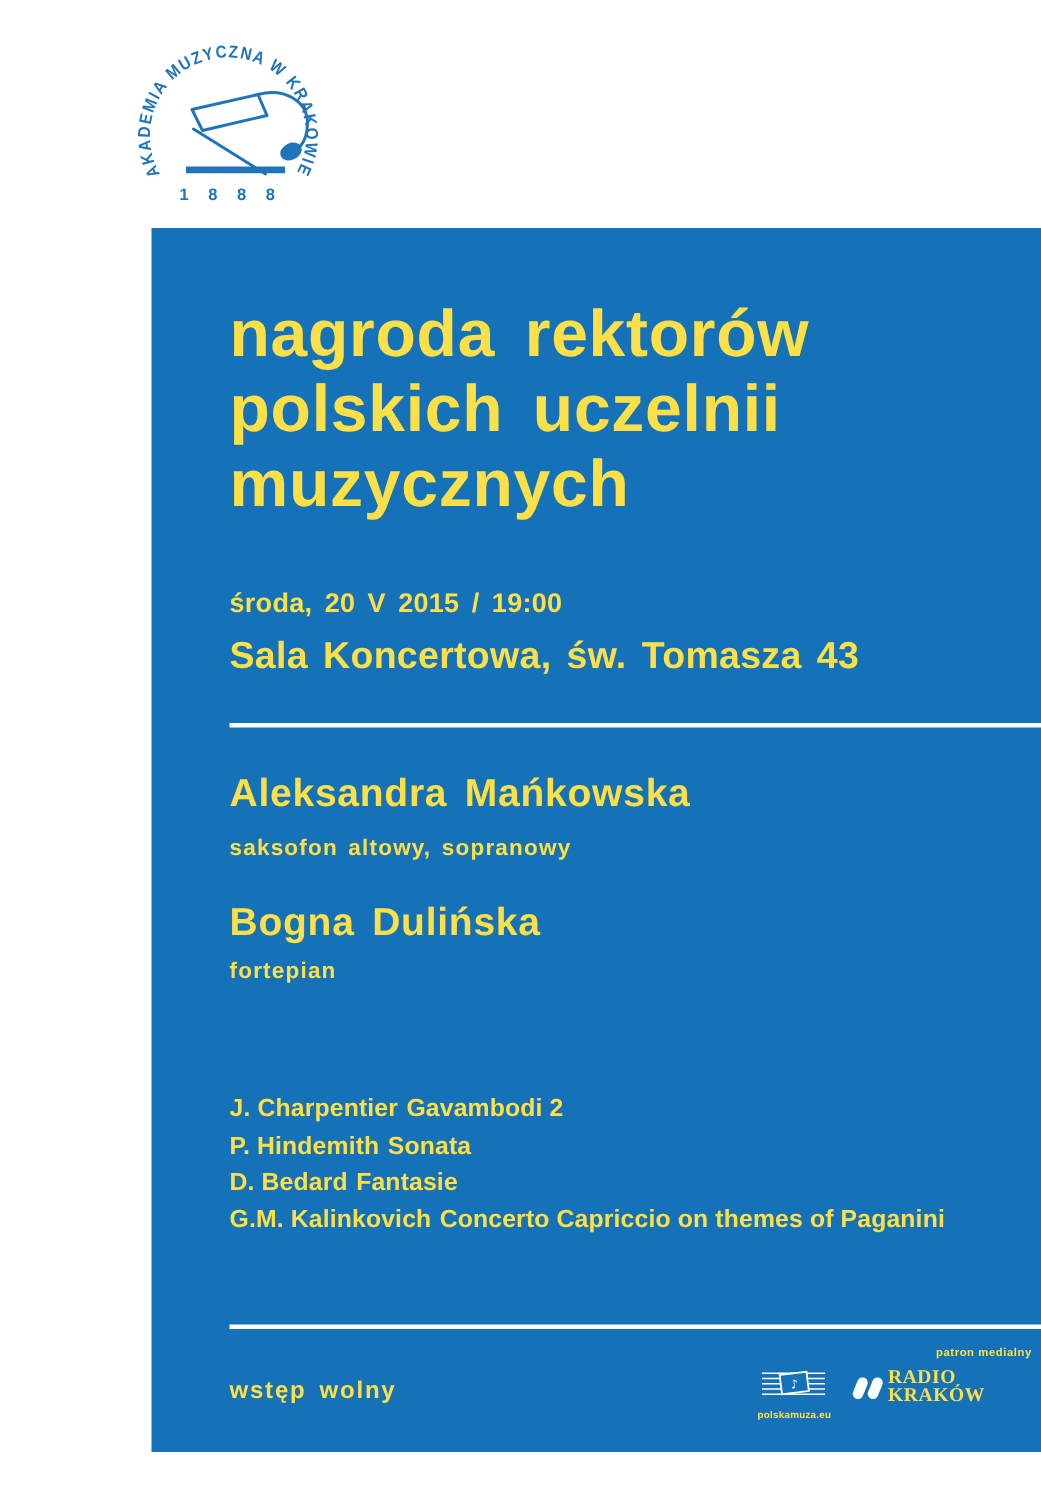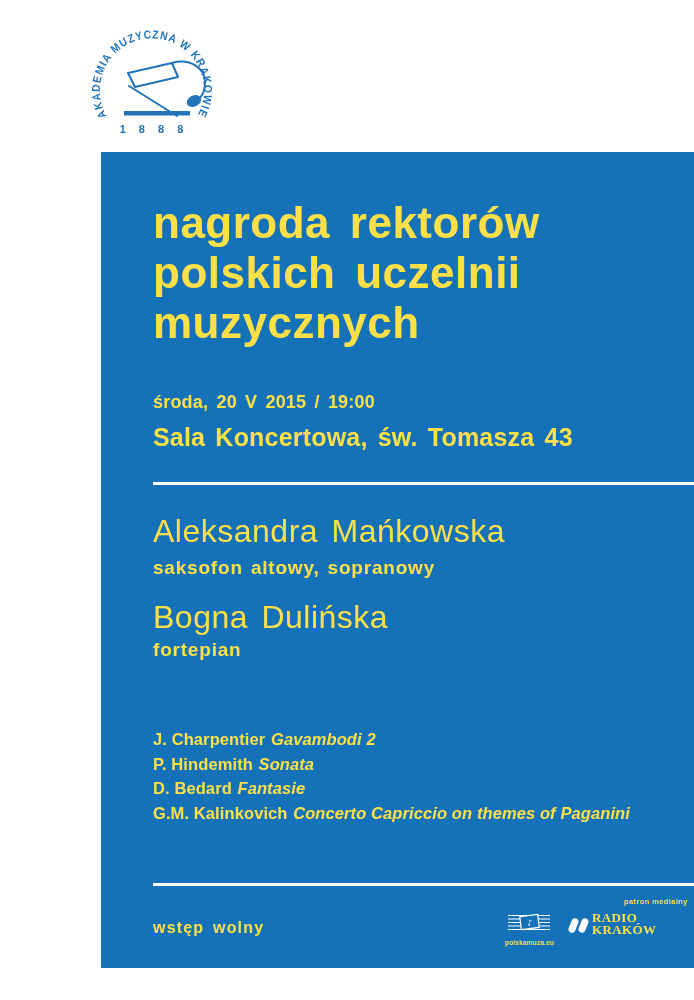--- a/index.html
+++ b/index.html
@@ -24,27 +24,27 @@
     top:46px; font-size:44px; font-weight:bold; line-height:50px;
     letter-spacing:0.5px; word-spacing:7px; white-space:pre-line;
   }
   .event-date  { top:240px; font-size:18px; font-weight:bold; letter-spacing:0.2px; word-spacing:3px; }
   .event-venue { top:271px; font-size:25px; font-weight:bold; letter-spacing:0.2px; word-spacing:3px; }
 
   .rule { position:absolute; left:52px; right:0; height:3px; background:#ffffff; }
   .rule-top    { top:330px; }
   .rule-bottom { top:731px; }
 
-  .performer-name { font-size:32px; font-weight:normal; letter-spacing:0.5px; word-spacing:4px; }
-  .performer-instrument { font-size:19px; font-weight:bold; letter-spacing:0.8px; word-spacing:2px; }
+  .performer-name { font-size:26px; font-weight:bold; letter-spacing:0.5px; word-spacing:4px; }
+  .performer-instrument { font-size:15px; font-weight:bold; letter-spacing:0.8px; word-spacing:2px; }
   .name-1  { top:361px; }  .instr-1 { top:405px; }
   .name-2  { top:447px; }  .instr-2 { top:487px; }
 
   .program { top:575px; font-size:16.5px; font-weight:bold; line-height:24.6px; letter-spacing:0.1px; }
-  .program .work   { font-style:italic; margin-left:0.34em; }
+  .program .work   { margin-left:0.34em; }
   .program .suffix { font-style:normal; margin-left:0.30em; }
 
   .admission { top:767px; font-size:16px; font-weight:bold; letter-spacing:1.2px; word-spacing:3px; }
 
   
   .pm-logo   { position:absolute; left:404px; top:761px; width:48px; text-align:center; }
   .pm-label  { display:block; font-size:6.5px; font-weight:bold; letter-spacing:0.2px; margin-top:1px; }
   .patron    { position:absolute; left:479px; top:745px; font-size:7.5px; font-weight:bold; letter-spacing:0.4px;padding-left:44px; }
   .rk-logo   { position:absolute; left:467px; top:760px; display:flex; align-items:flex-end;font-family:Liberation Serif, serif; }
   .rk-quotes { width:22px; height:18px; margin-top:1px; }

